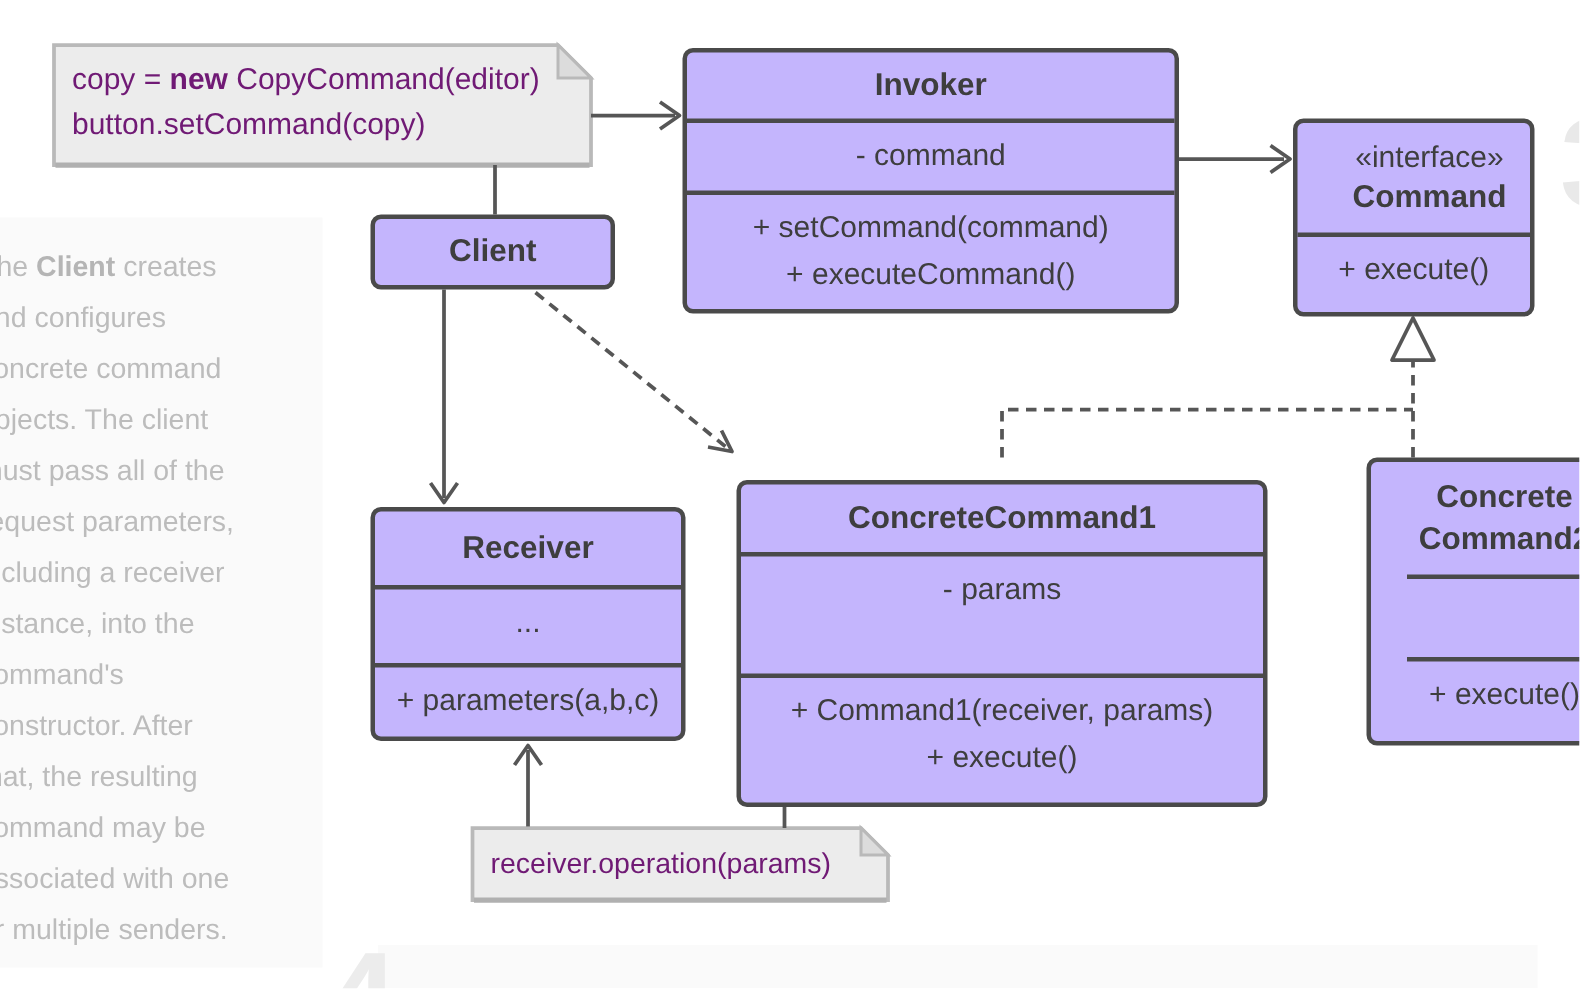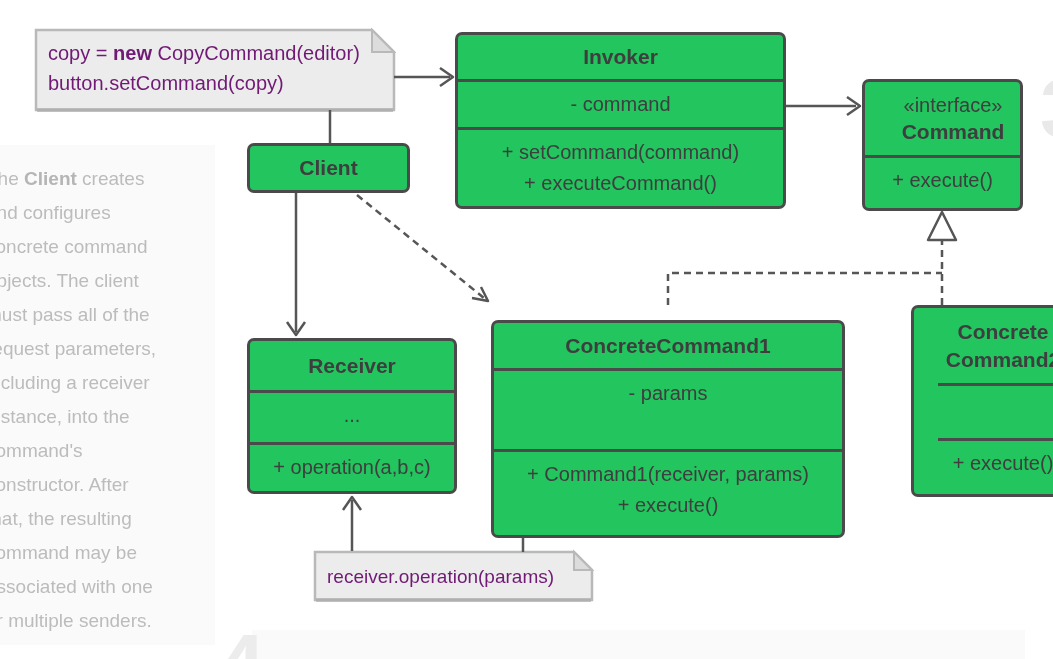--- a/index.html
+++ b/index.html
@@ -13,21 +13,21 @@
     font-size:19px;line-height:34px;color:#bcbcbc;white-space:nowrap;
   }
   .side-text b{font-weight:700;color:#b5b5b5;}
   .bignum{
     position:absolute;font-size:84px;font-weight:700;color:#ececec;
     line-height:1;user-select:none;
   }
   svg.overlay{position:absolute;left:0;top:0;z-index:2;}
   .uml{
     position:absolute;z-index:3;box-sizing:border-box;
-    background:#22c55e;border:3px solid #4a4a4a;border-radius:7px;
+    background:#c4b5fd;border:3px solid #4a4a4a;border-radius:7px;
     color:#3e3e3e;font-size:20px;display:flex;flex-direction:column;
   }
   .uml .hd{
     font-weight:700;font-size:21px;text-align:center;
     display:flex;flex-direction:column;justify-content:center;
   }
   .uml .sec{border-top:3px solid #4a4a4a;padding:7px 11px;box-sizing:border-box;}
   .uml .ln{line-height:31px;white-space:nowrap;text-align:center;}
   .stereo{font-weight:400;font-size:20px;line-height:26px;}
   .cname{line-height:28px;}
@@ -128,21 +128,21 @@
   <div class="uml" style="left:247px;top:143px;width:163px;height:50px;">
     <div class="hd" style="flex:1;">Client</div>
   </div>
 
   <div class="uml" style="left:247px;top:338px;width:210px;height:156px;">
     <div class="hd" style="height:49px;">Receiver</div>
     <div class="sec" style="height:52px;">
       <div class="ln">...</div>
     </div>
     <div class="sec" style="flex:1;">
-      <div class="ln">+ operation(a,b,c)</div>
+      <div class="ln">+ parameters(a,b,c)</div>
     </div>
   </div>
 
   <div class="uml" style="left:491px;top:320px;width:354px;height:218px;">
     <div class="hd" style="height:45px;">ConcreteCommand1</div>
     <div class="sec" style="height:81px;">
       <div class="ln">- params</div>
     </div>
     <div class="sec" style="flex:1;">
       <div class="ln">+ Command1(receiver, params)</div>

